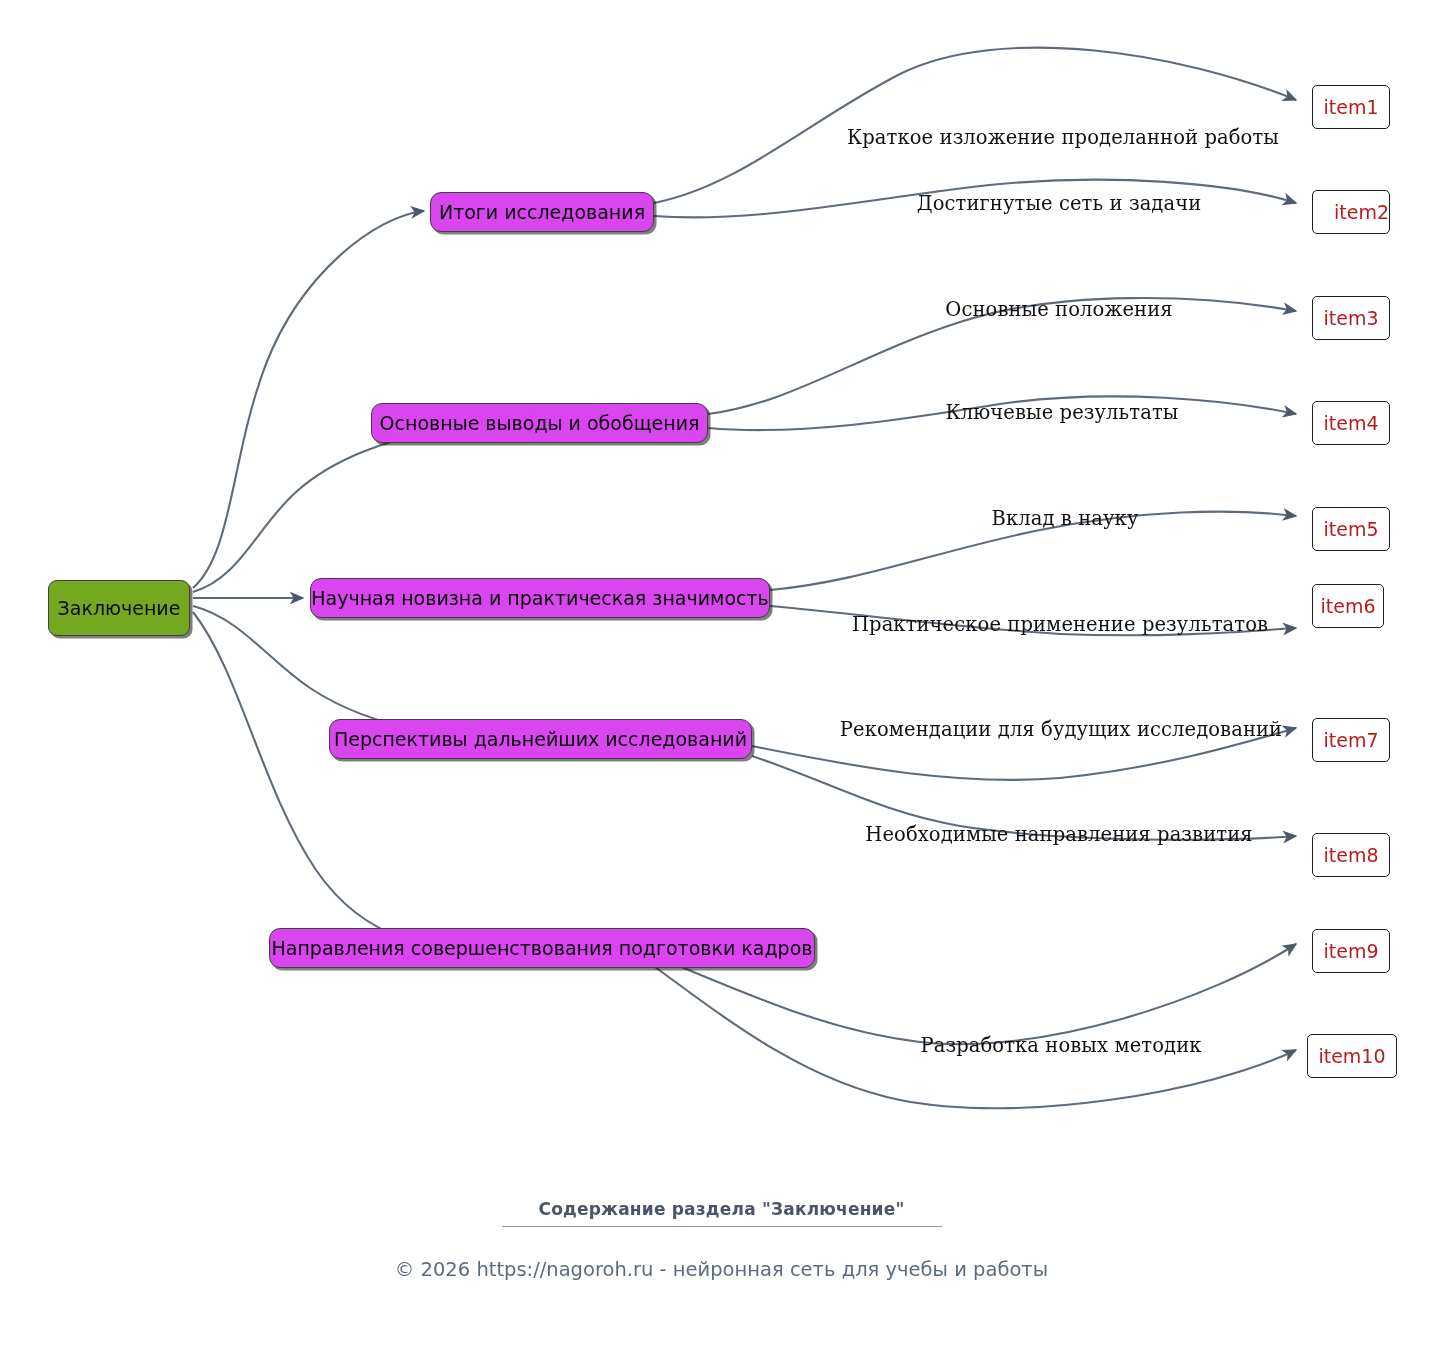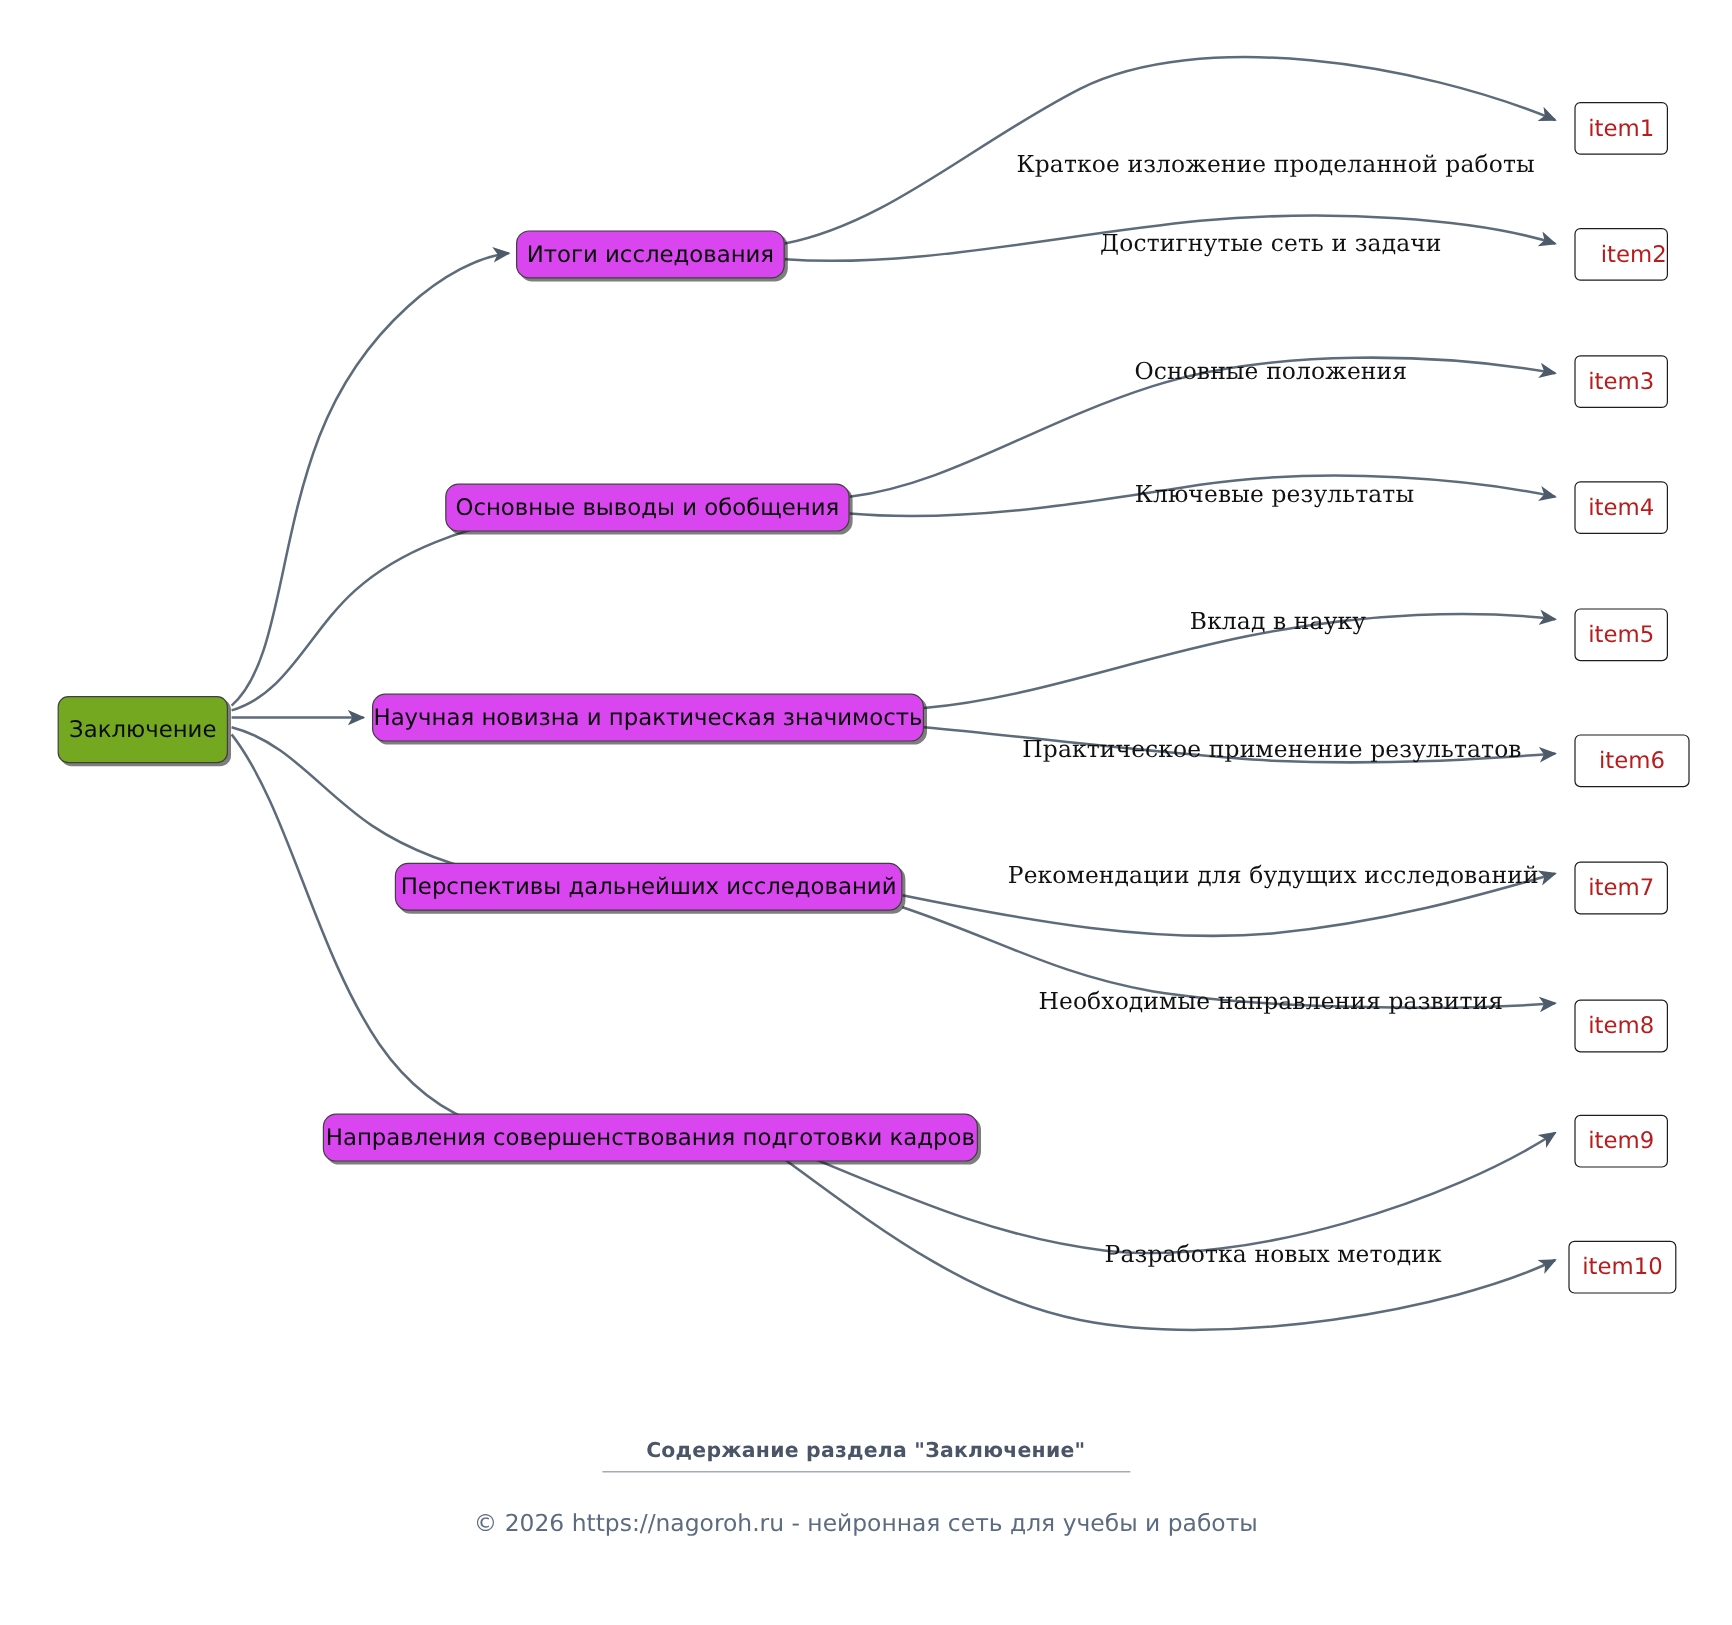--- a/index.html
+++ b/index.html
@@ -160,21 +160,21 @@
   </div>
   <div class="node node-leaf" style="left:1312px; top:296px; width:78px; height:44px;">
     <span>item3</span>
   </div>
   <div class="node node-leaf" style="left:1312px; top:401px; width:78px; height:44px;">
     <span>item4</span>
   </div>
   <div class="node node-leaf" style="left:1312px; top:507px; width:78px; height:44px;">
     <span>item5</span>
   </div>
-  <div class="node node-leaf" style="left:1312px; top:612px; width:96px; height:44px;">
+  <div class="node node-leaf" style="left:1312px; top:584px; width:72px; height:44px;">
     <span>item6</span>
   </div>
   <div class="node node-leaf" style="left:1312px; top:718px; width:78px; height:44px;">
     <span>item7</span>
   </div>
   <div class="node node-leaf" style="left:1312px; top:823px; width:78px; height:44px;margin-top:10px;">
     <span>item8</span>
   </div>
   <div class="node node-leaf" style="left:1312px; top:929px; width:78px; height:44px;">
     <span>item9</span>

